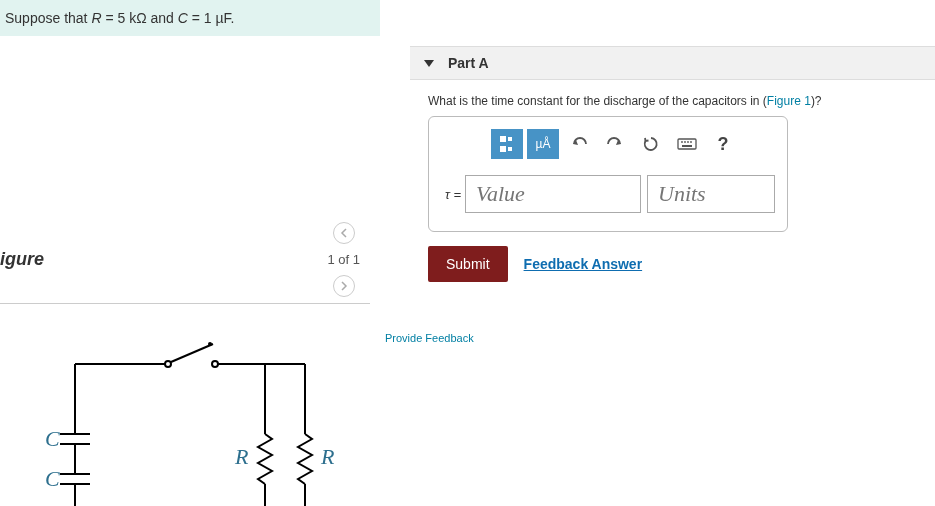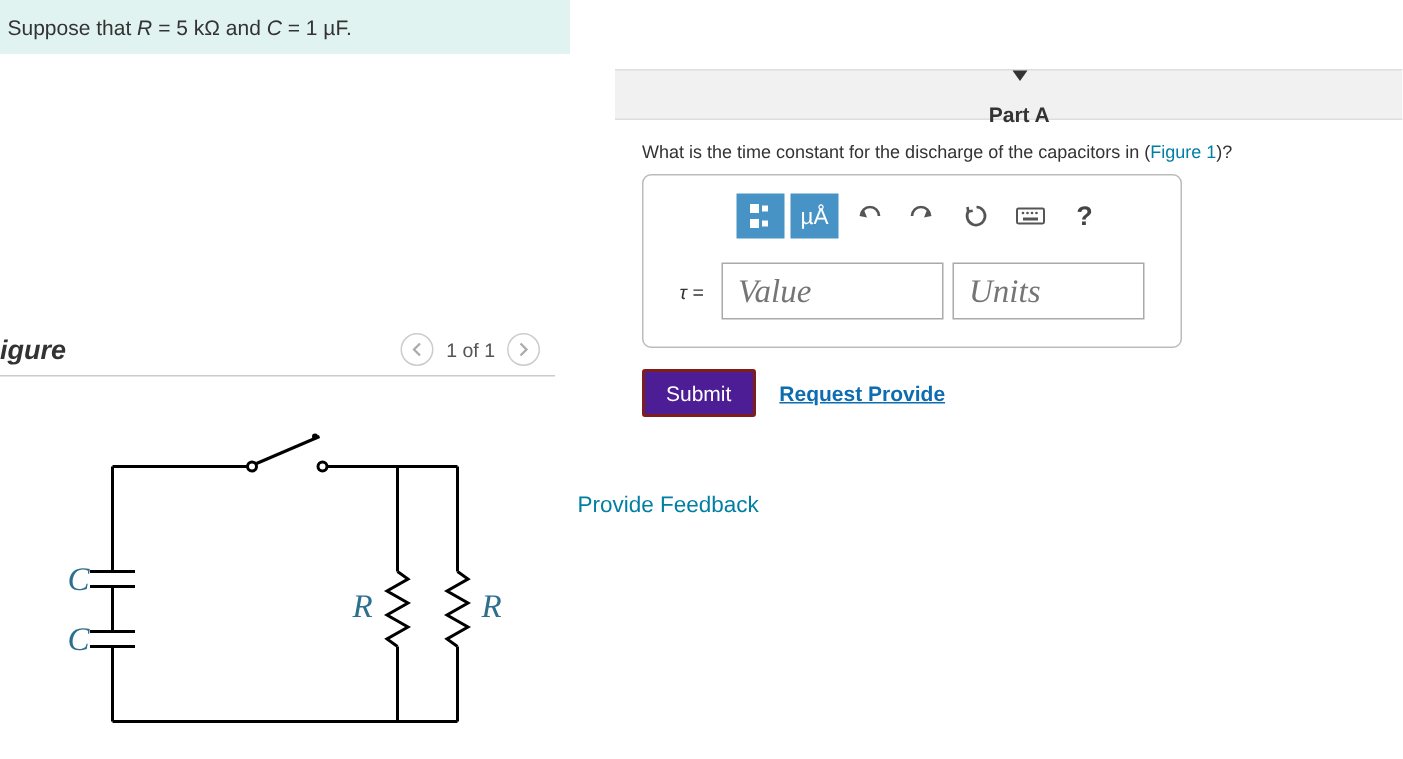--- a/index.html
+++ b/index.html
@@ -42,20 +42,21 @@
     font-size: 18px;
     font-weight: bold;
     font-style: italic;
   }
   .fig-nav {
     display: flex;
     align-items: center;
     gap: 8px;
     font-size: 13px;
     color: #555;
+    flex-direction: column;
   }
   .nav-btn {
     width: 22px; height: 22px;
     border-radius: 50%;
     border: 1px solid #ccc;
     display: flex;
     align-items: center;
     justify-content: center;
     color: #888;
     font-size: 12px;
@@ -77,21 +78,20 @@
     background: #f1f1f1;
     border: 1px solid #ddd;
     border-left: 0;
     border-right: 0;
     height: 34px;
     display: flex;
     align-items: center;
     padding-left: 14px;
     gap: 14px;
     font-weight: bold;
-    flex-direction: column;
   }
   .tri-down {
     width: 0; height: 0;
     border-left: 5px solid transparent;
     border-right: 5px solid transparent;
     border-top: 7px solid #333;
   }
   .question-text {
     padding: 14px 10px 8px 18px;
     font-size: 12px;
@@ -149,45 +149,45 @@
   }
   .val-input, .unit-input {
     border: 1px solid #aaa;
     font-size: 22px;
     font-style: italic;
     color: #999;
     font-family: Georgia, serif;
     padding: 2px 10px;
     background: #fff;
   }
-  .val-input { width: 148px; margin-right: 6px; }
+  .val-input { width: 176px; margin-right: 6px; }
   .unit-input { width: 128px; }
   .actions {
     margin: 14px 0 0 18px;
     display: flex;
     align-items: center;
     gap: 16px;
   }
   .submit-btn {
-    background: #4c1d95;
+    background: #7f1d1d;
     color: #fff;
-    border: 2px solid #7f1d1d;
+    border: 4px solid #7f1d1d;
     padding: 6px 14px;
     font-size: 14px;
     border-radius: 2px;
   }
   .request-link {
     color: #0e6db0;
     font-weight: bold;
     text-decoration: underline;
     font-size: 14px;
   }
   .feedback {
     color: #007fa3;
-    font-size: 15px;
+    font-size: 11px;
     margin-top: 50px;
     margin-left: -25px;
   }
   .circuit-label {
     font-family: Georgia, 'Times New Roman', serif;
     font-style: italic;
     font-size: 22px;
     fill: #2d6f8e;
   }
 </style>
@@ -266,21 +266,21 @@
   <div class="answer-box">
     <div class="toolbar">
       <div class="tool-btn blue">
         <svg width="18" height="18" viewBox="0 0 18 18">
             <rect x="2" y="1" width="6" height="6" fill="#fff"></rect>
             <rect x="10" y="2" width="4" height="4" fill="#fff"></rect>
             <rect x="2" y="11" width="6" height="6" fill="#fff"></rect>
             <rect x="10" y="12" width="4" height="4" fill="#fff"></rect>
           </svg>
       </div>
-      <div class="tool-btn blue" style="font-size:15px;">µÅ</div>
+      <div class="tool-btn blue" style="font-size:12px;">µÅ</div>
       <div class="tool-btn">
         <svg width="18" height="14" viewBox="0 0 18 14">
             <path d="M4 7 A6 6 0 0 1 16 7" stroke="#555" stroke-width="1.8" fill="none"></path>
             <path d="M6 3 L3 7 L8 8 Z" fill="#555"></path>
           </svg>
       </div>
       <div class="tool-btn">
         <svg width="18" height="14" viewBox="0 0 18 14">
             <path d="M14 7 A6 6 0 0 0 2 7" stroke="#555" stroke-width="1.8" fill="none"></path>
             <path d="M12 3 L15 7 L10 8 Z" fill="#555"></path>
@@ -306,17 +306,17 @@
     </div>
     <div class="input-row">
       <div class="tau-label">τ =</div>
       <input class="val-input" placeholder="Value" style="">
       <input class="unit-input" placeholder="Units" style="">
     </div>
   </div>
 
   <div class="actions">
     <button class="submit-btn">Submit</button>
-    <a class="request-link">Request Provide</a>
+    <a class="request-link">Feedback Answer</a>
   </div>
 
   <div class="feedback">Provide Feedback</div>
 </div>
 
 </body></html>

